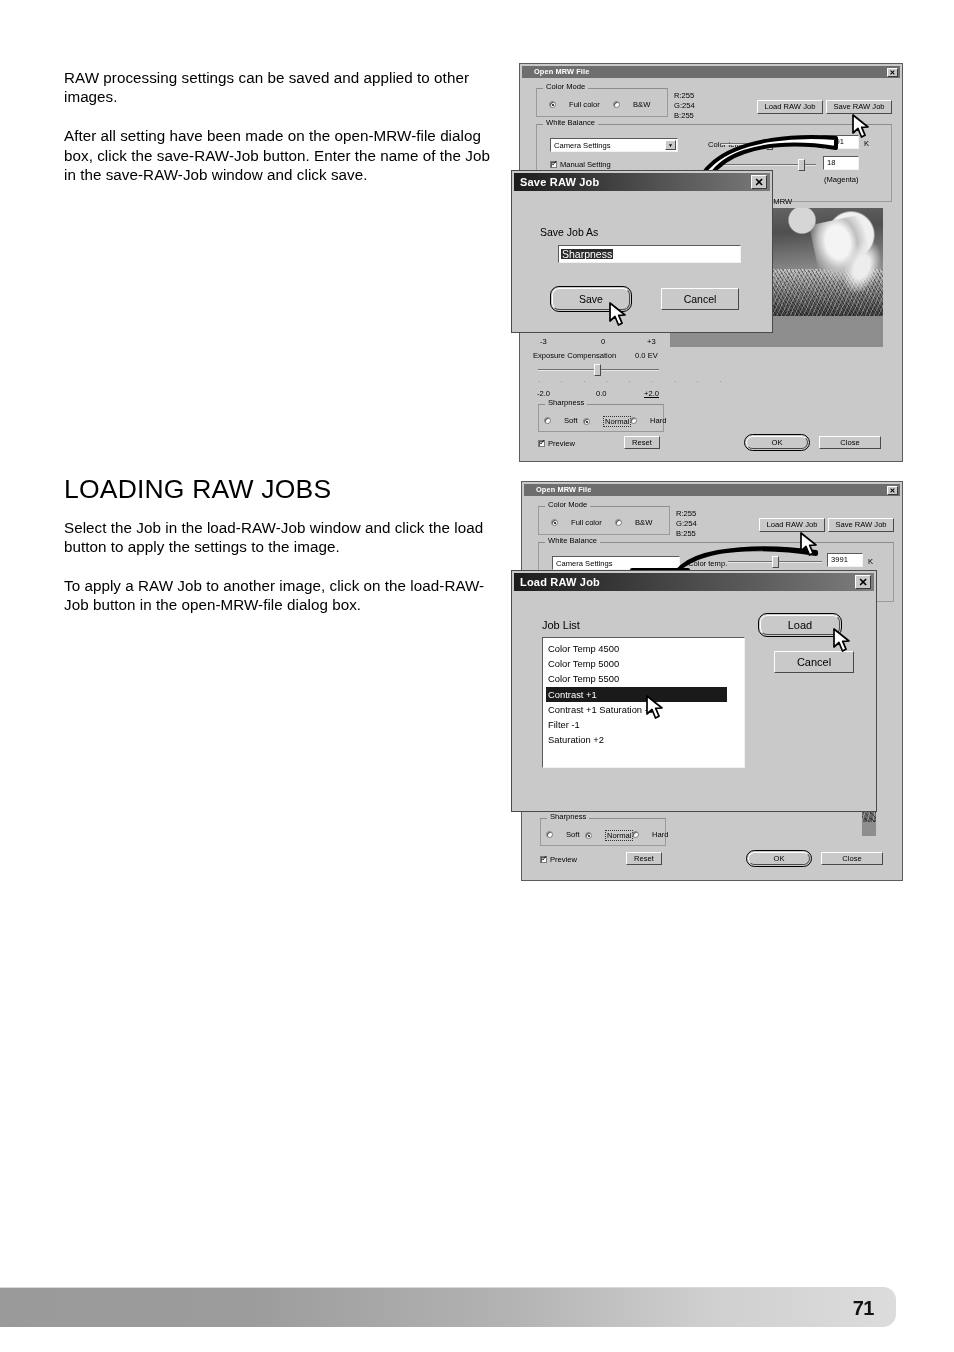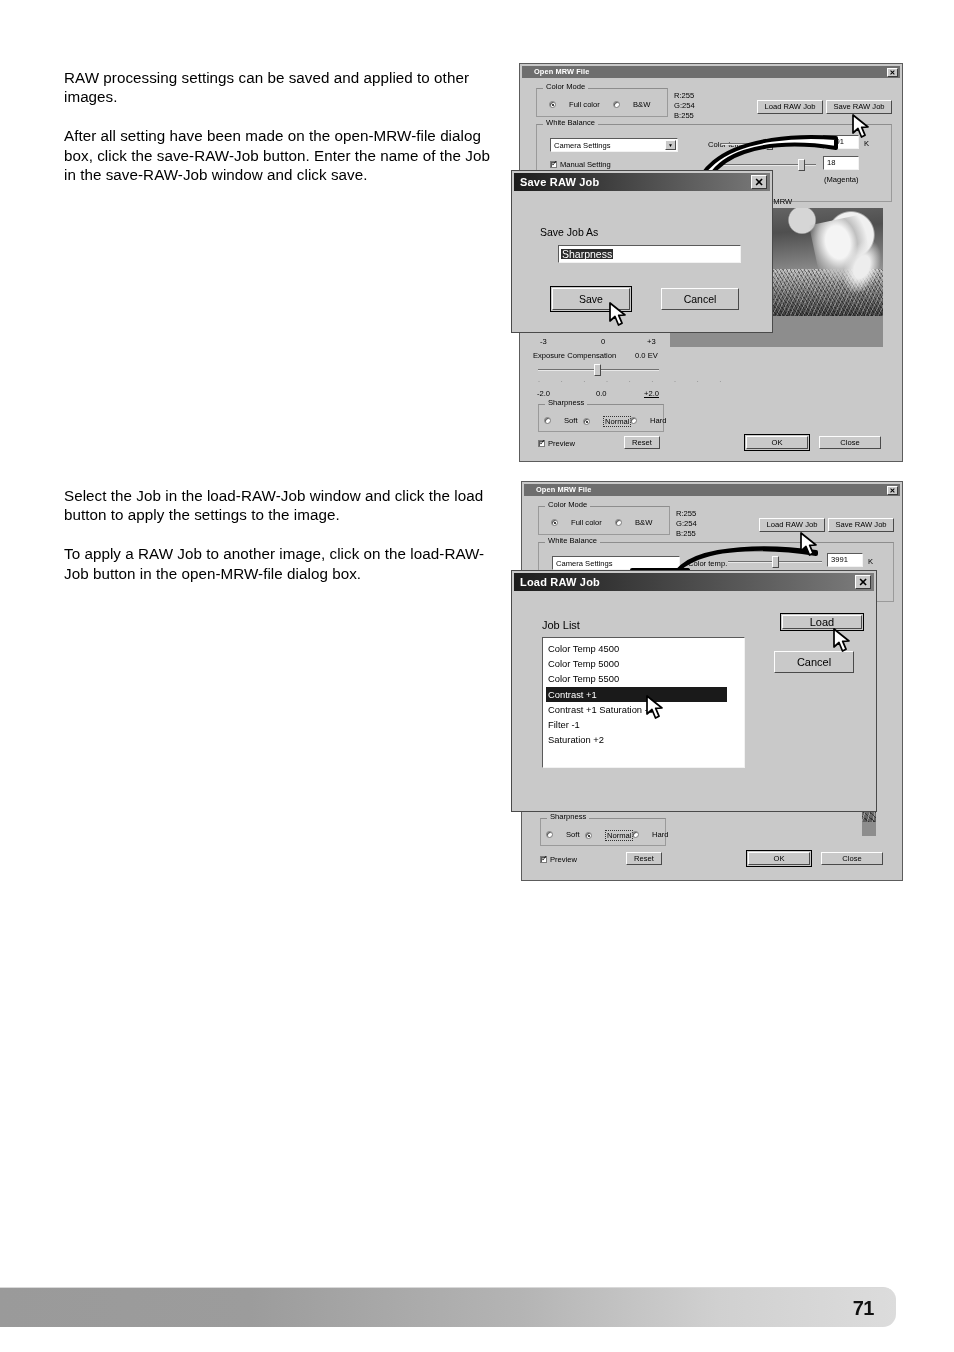--- a/index.html
+++ b/index.html
@@ -86,21 +86,21 @@
     font-size:8px; line-height:1; color:#000;
   }
 
   .btn {
     position:absolute; background:#c9c9c9;
     border-top:1px solid #fdfdfd; border-left:1px solid #fdfdfd;
     border-right:1px solid #4a4a4a; border-bottom:1px solid #4a4a4a;
     display:flex; align-items:center; justify-content:center;
     font-size:7.6px; line-height:1; white-space:nowrap; color:#000;
   }
-  .btn.def { outline:1px solid #000; outline-offset:1px; }
+  .btn.def { outline:1px solid #000; outline-offset:1px;border-radius:7px; }
 
   .field {
     position:absolute; background:#fff;
     border-top:1px solid #5a5a5a; border-left:1px solid #5a5a5a;
     border-right:1px solid #f2f2f2; border-bottom:1px solid #f2f2f2;
     font-size:7.6px; line-height:1; display:flex; align-items:center;
     padding-left:3px; color:#000; overflow:hidden; white-space:nowrap;
   }
   .combo { position:absolute; background:#fff;
     border-top:1px solid #5a5a5a; border-left:1px solid #5a5a5a;
@@ -193,20 +193,21 @@
 </style>
 </head>
 <body>
 
 <div class="textcol" style="top:58px;">
   <p class="body">RAW processing settings can be saved and applied to other images.</p>
   <p class="body">After all setting have been made on the open-MRW-file dialog box, click the save-RAW-Job button. Enter the name of the Job in the save-RAW-Job window and click save.</p>
 </div>
 
 <div class="textcol" style="top:476px;">
+  <h1 class="sec-head">LOADING RAW JOBS</h1>
   <p class="body">Select the Job in the load-RAW-Job window and click the load button to apply the settings to the image.</p>
   <p class="body">To apply a RAW Job to another image, click on the load-RAW-Job button in the open-MRW-file dialog box.</p>
 </div>
 
 <div class="shot" style="left:519px; top:63px; width:384px; height:399px;">
 
   <div class="titlebar" style="margin:2px 2px 0 2px; height:12px;">
     <span class="tb-text">Open MRW File</span>
     <span class="tb-close">✕</span>
   </div>
@@ -426,21 +427,21 @@
     <div class="listbox" style="left:30px; top:66px; width:203px; height:131px;">
       <div class="li">Color Temp 4500</div>
       <div class="li">Color Temp 5000</div>
       <div class="li">Color Temp 5500</div>
       <div class="li sel">Contrast +1</div>
       <div class="li">Contrast +1 Saturation -2</div>
       <div class="li">Filter -1</div>
       <div class="li">Saturation +2</div>
     </div>
 
-    <div class="btn def" style="left:270px; top:44px; width:80px; height:14px; font-size:11px;">Load</div>
+    <div class="btn def" style="left:248px; top:44px; width:80px; height:20px; font-size:11px;">Load</div>
     <div class="btn" style="left:262px; top:80px; width:80px; height:22px; font-size:11px;">Cancel</div>
 
     <div class="cursor" style="left:320px; top:57px; width:22px; height:26px;">
       <svg width="22" height="26" viewBox="0 0 22 26">
         <path d="M2 1 L2 19 L7 14.5 L10.5 23 L14 21.2 L10.7 13.3 L17 13 Z" fill="#ffffff" stroke="#000000" stroke-width="1.7" stroke-linejoin="round"></path>
       </svg>
     </div>
     <div class="cursor" style="left:133px; top:124px; width:22px; height:26px;">
       <svg width="22" height="26" viewBox="0 0 22 26">
         <path d="M2 1 L2 19 L7 14.5 L10.5 23 L14 21.2 L10.7 13.3 L17 13 Z" fill="#ffffff" stroke="#000000" stroke-width="1.7" stroke-linejoin="round"></path>

